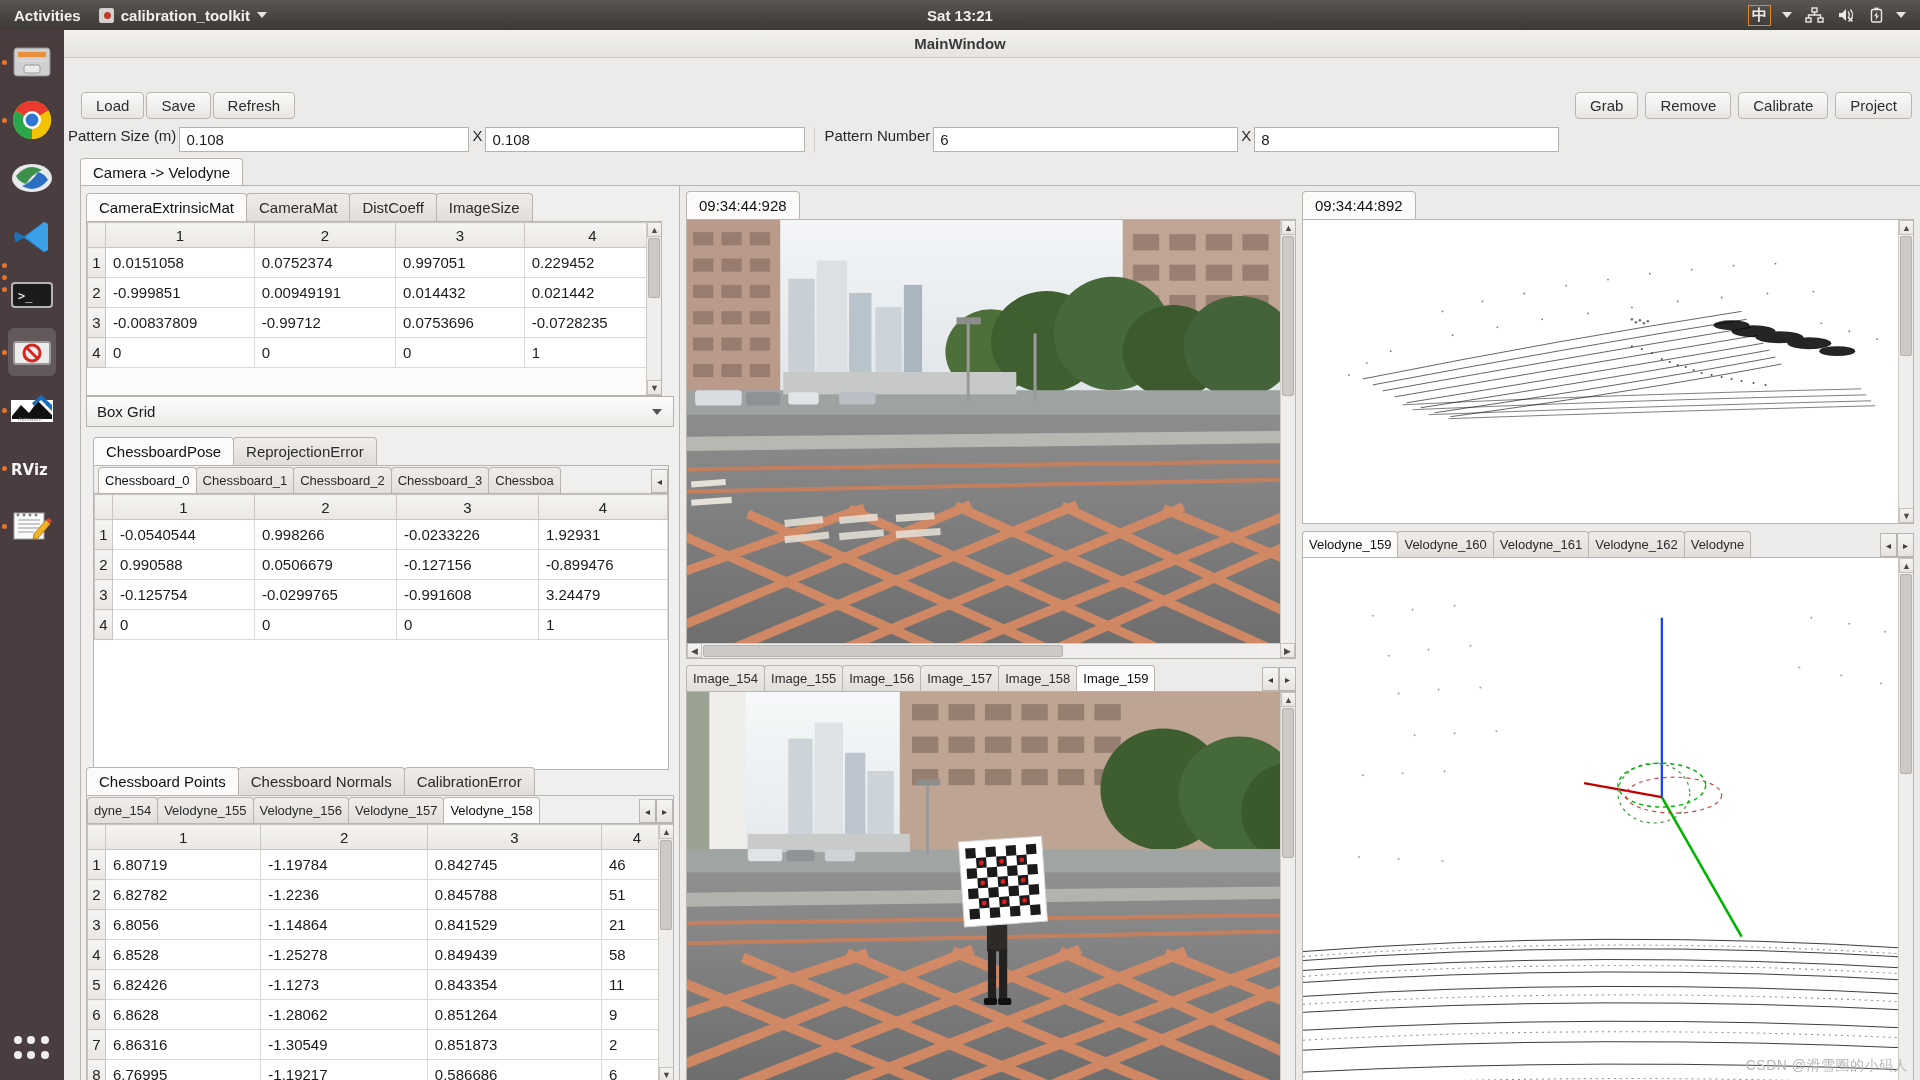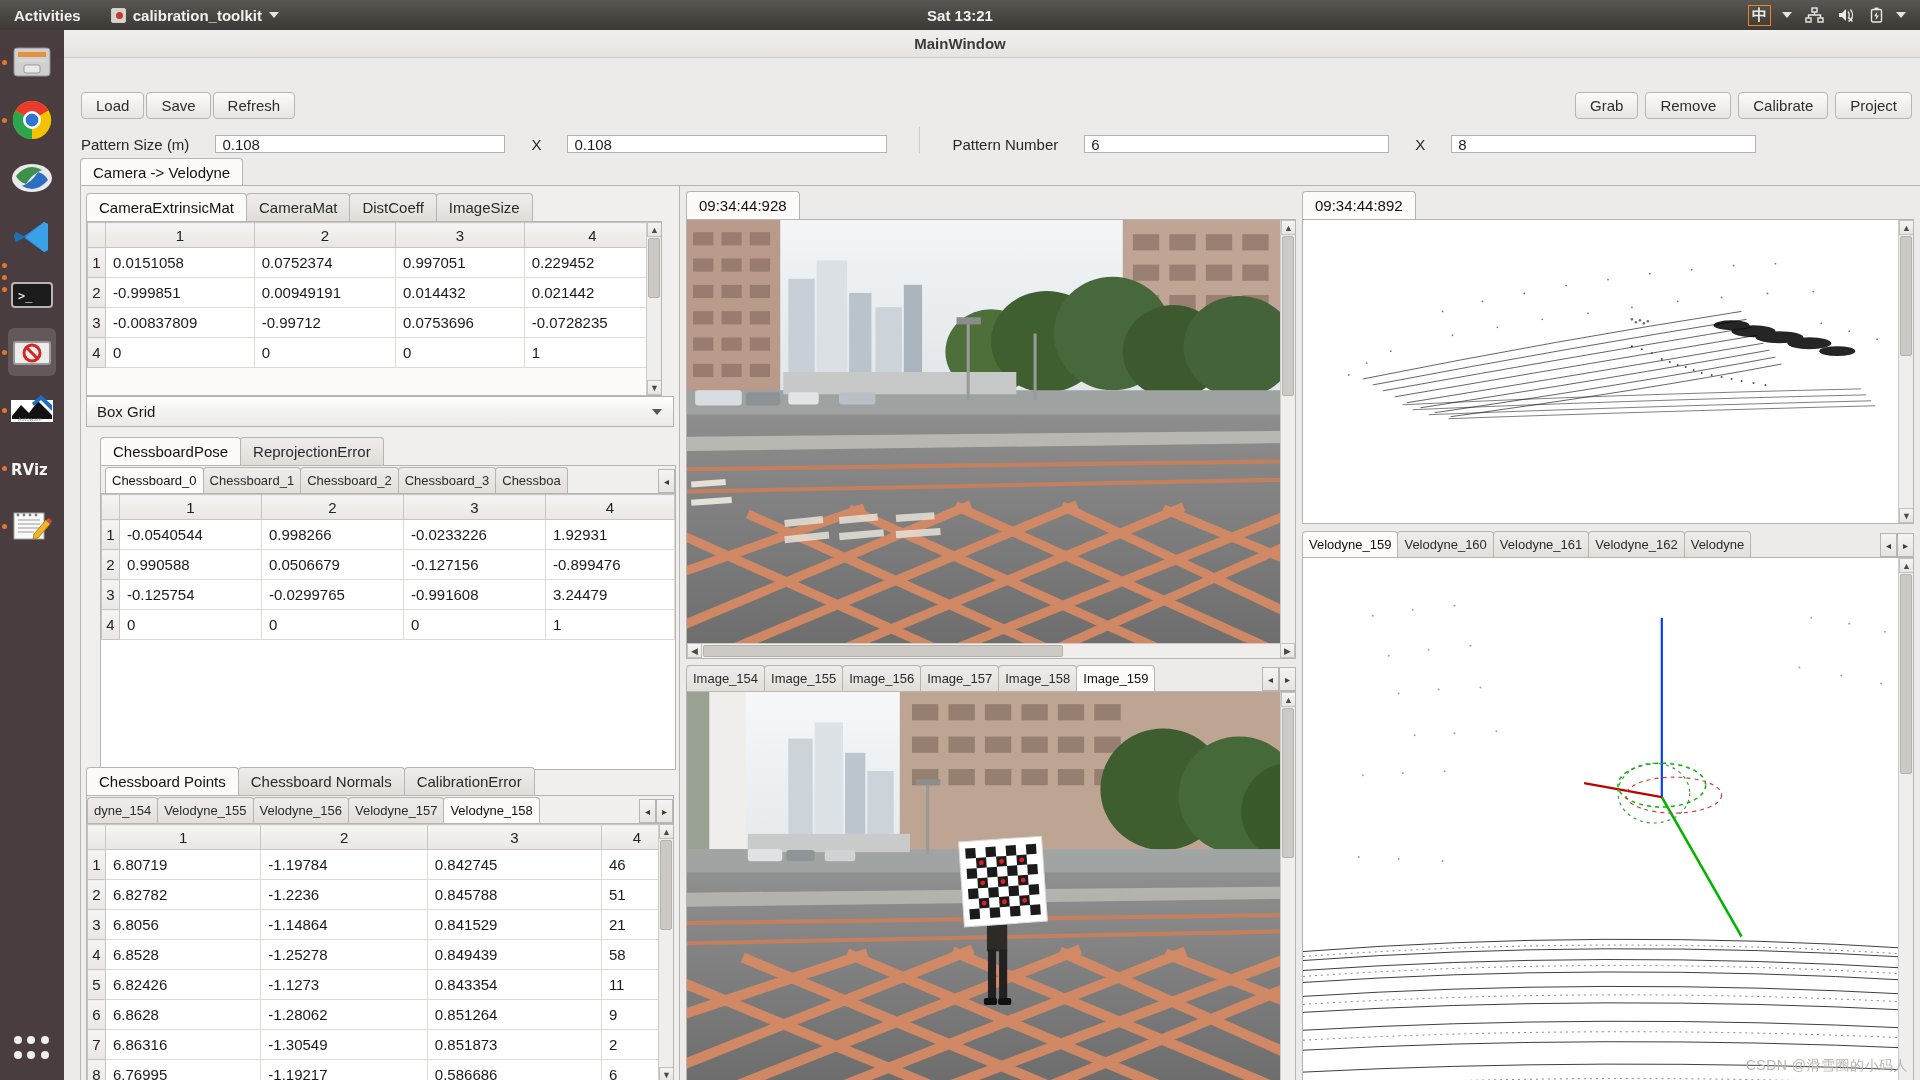--- a/index.html
+++ b/index.html
@@ -12,21 +12,21 @@
   }
 
   
   #topbar {
     position:absolute; left:0; top:0; width:1920px; height:30px;
     background: linear-gradient(to bottom,#5a5651 0%, #474440 60%, #3c3936 100%);
     color:#f2f0ee; display:flex; align-items:center;
     font-size:15px; font-weight:bold;
   }
   #topbar .act { margin-left:14px; }
-  #topbar .appname { margin-left:30px; display:flex; align-items:center; gap:7px;}
+  #topbar .appname { margin-left:18px; display:flex; align-items:center; gap:7px;}
   .appicon {
     width:15px;height:15px;border:1px solid #cfcdc9;border-radius:2px;
     background:#d7d4d0; position:relative;
   }
   .appicon:after{
     content:""; position:absolute; left:4px; top:3.5px; width:7px;height:7px;
     border-radius:50%; background:#c0392b;
   }
   .caret { width:0;height:0;border-left:5px solid transparent;border-right:5px solid transparent;border-top:6px solid #e6e4e1; }
   #topbar .clock { position:absolute; left:50%; transform:translateX(-50%); font-weight:bold;}
@@ -61,25 +61,25 @@
     height:27px; padding:0 14px;
     background:linear-gradient(to bottom,#fbfbfa,#e8e5e2);
     border:1px solid #b9b5b1; border-radius:4px;
     font-size:15px; color:#2d2d2d; cursor:pointer;
     font-family:"Liberation Sans",sans-serif;
   }
   #toolrow1 .leftgrp{ position:absolute; left:17px; top:4px; display:flex; gap:2px;}
   #toolrow1 .rightgrp{ position:absolute; right:8px; top:4px; display:flex; gap:7px;border-radius:9px;}
   .lbl { font-size:15px; color:#262626; white-space:nowrap; }
   .tin {
-    height:18px; border:1px solid #b5b1ad; background:#fff;
+    height:25px; border:1px solid #b5b1ad; background:#fff;
     font-size:15px; color:#1d1d1d; padding:0 6px;
     font-family:"Liberation Sans",sans-serif;
   }
-  #toolrow2 .row { position:absolute; left:17px; top:3px; display:flex; align-items:flex-end; gap:26px;}
+  #toolrow2 .row { position:absolute; left:4px; top:3px; display:flex; align-items:flex-start; gap:3px;}
   .vsep{ width:1px; height:26px; background:#cfcbc7; margin:0 6px;}
 
   
   #maintabs { position:absolute; left:80px; top:128px; width:1840px; height:28px;}
   .tab {
     display:inline-flex; align-items:center; justify-content:center;
     height:28px; padding:0 12px;
     background:linear-gradient(to bottom,#efecea,#e0ddd9);
     border:1px solid #b8b4b0; border-bottom:none;
     border-radius:4px 4px 0 0; font-size:15px; color:#2b2b2b;
@@ -289,21 +289,21 @@
       <div class="ph" style="position:relative;height:14px;">
         <div style="position:absolute;left:250px;top:5px;width:60px;border-top:2px dotted #c3bfbb;"></div>
       </div>
     </div>
 
     <div class="combo" style="position:absolute; left:5px; top:210px; width:588px;">
       <span>Box Grid</span>
       <span class="arrow"></span>
     </div>
 
-    <div class="ph" style="left:19px; top:250px; width:576px; position:absolute;">
+    <div class="ph" style="left:12px; top:250px; width:576px; position:absolute;">
       <div class="tabstrip" id="poseTabs">
           <div class="tab sel">ChessboardPose</div>
           <div class="tab">ReprojectionError</div>
         </div>
       <div class="tabbody" style="height:305px; position:relative; background:#f1efed;">
         <div class="subtabs" style="padding:3px 0 0 4px;" id="chessTabs">
             <div class="subtab sel">Chessboard_0</div>
             <div class="subtab">Chessboard_1</div>
             <div class="subtab">Chessboard_2</div>
             <div class="subtab">Chessboard_3</div>

